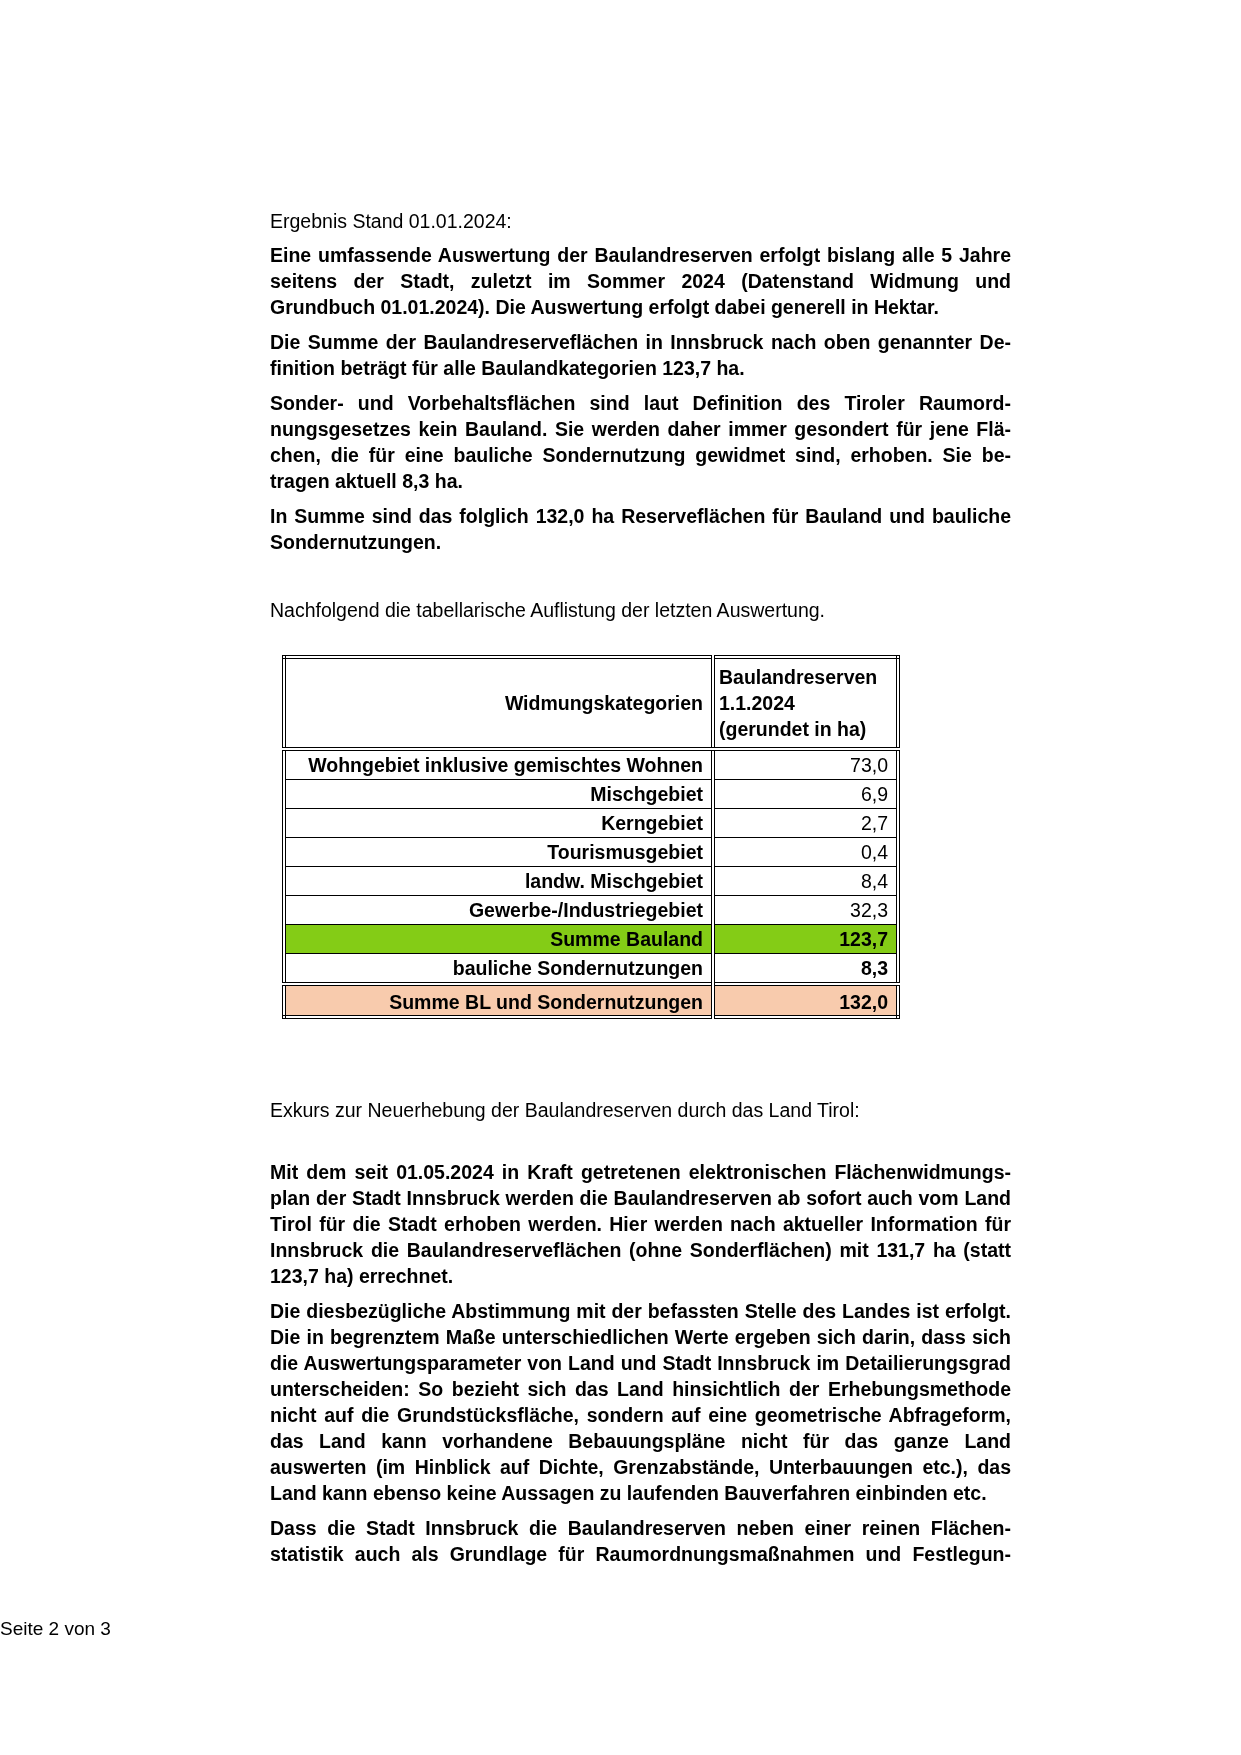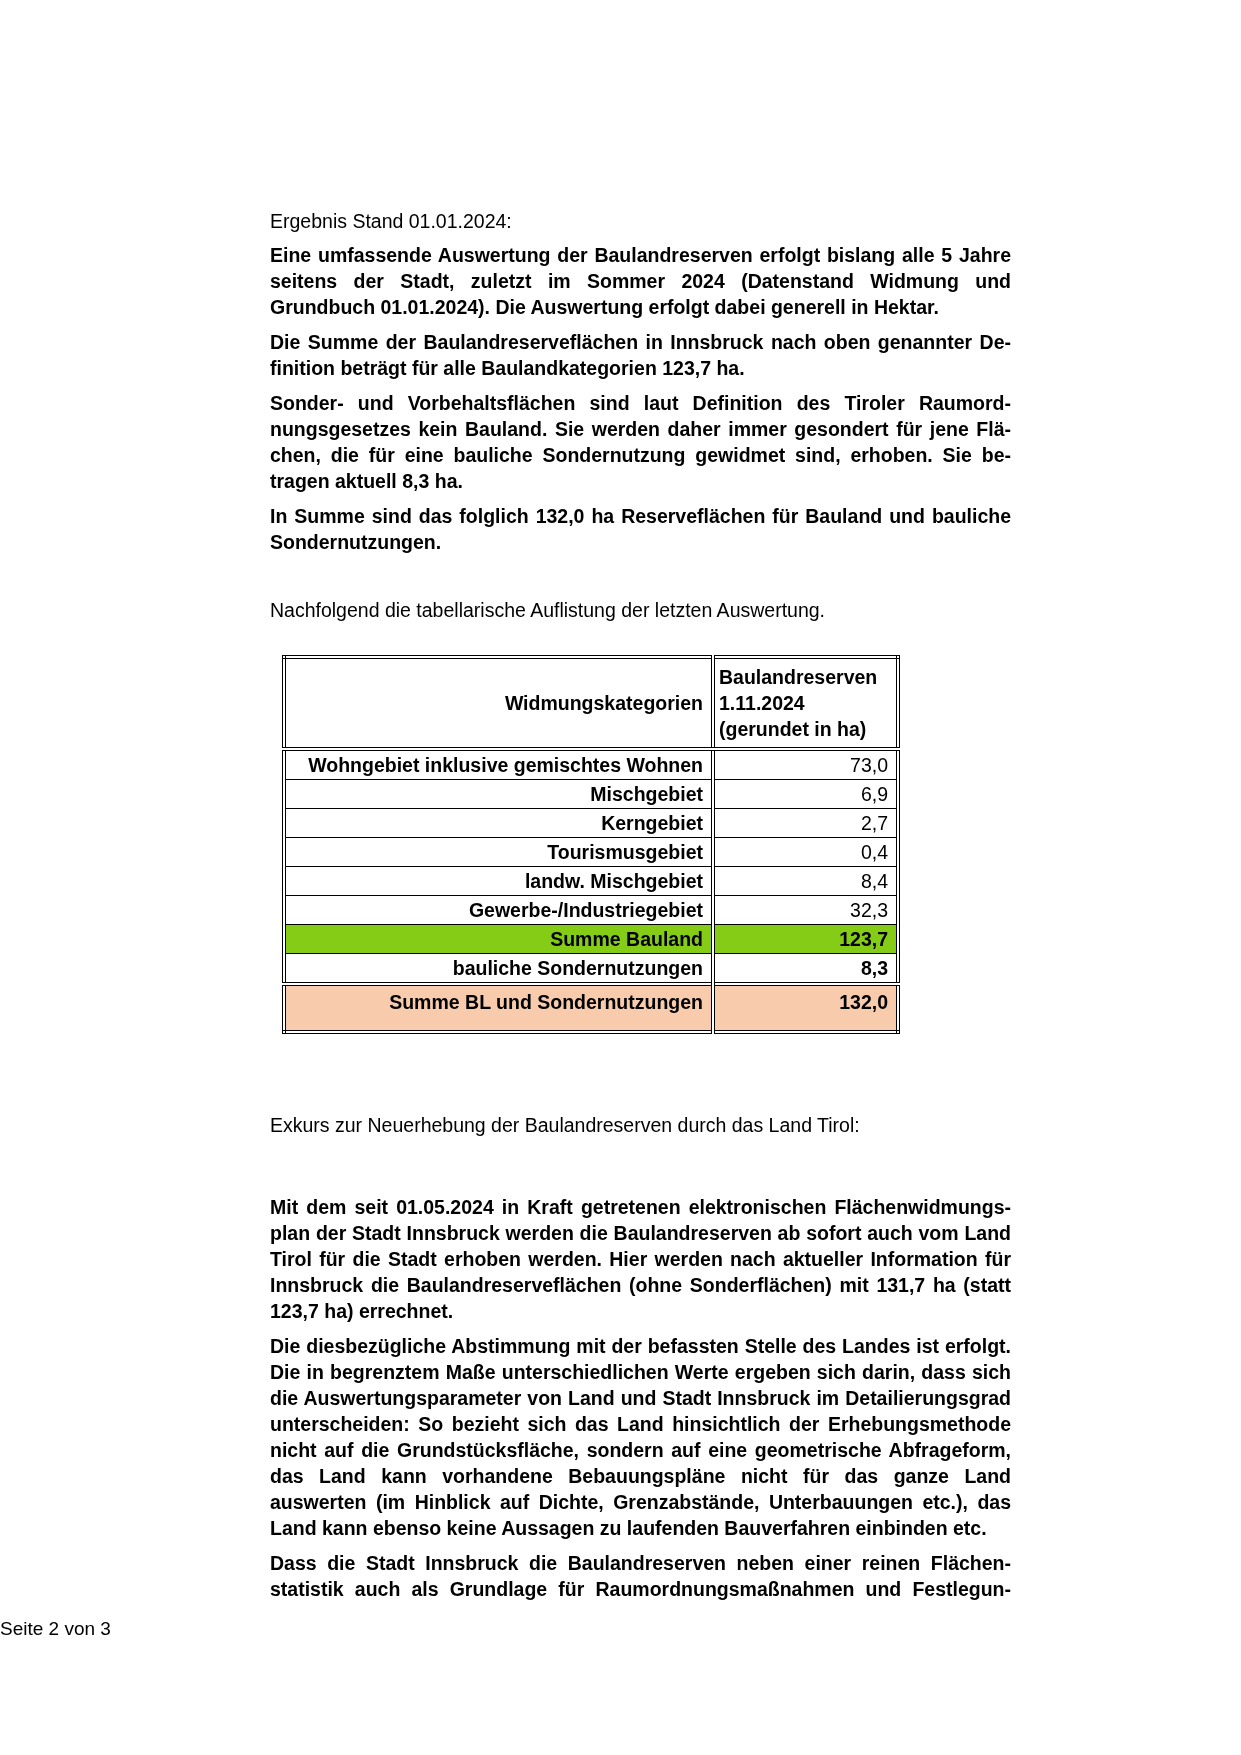--- a/index.html
+++ b/index.html
@@ -25,23 +25,23 @@
   }
   .res-table th,.res-table td{border:1px solid #000;overflow:hidden}
   .res-table .c1{width:409px;text-align:right;padding:1px 8px;font-weight:bold}
   .res-table .c2{width:173px;border-left:4px double #000;padding:1px 8px}
   .res-table thead th{border-bottom:4px double #000}
   .res-table thead .c1{vertical-align:middle;padding:5px 8px}
   .res-table thead .c2{text-align:left;vertical-align:middle;padding:5px 4px}
   .res-table tbody .c2{text-align:right}
   .res-table tr.bold-row{font-weight:bold}
   .res-table tr.sep-top td{border-top:4px double #000}
-  .res-table tr.tall td{padding-top:3px;padding-bottom:15px}
+  .res-table tr.tall td{padding-top:3px;padding-bottom:0}
 
-  .exk-heading{margin-top:78px;margin-bottom:56px}
+  .exk-heading{margin-top:78px;margin-bottom:36px}
   .footer{position:absolute;top:1618px;left:0;width:1150px;text-align:left;font-size:19px}
 </style>
 </head>
 <body>
 
 <div class="content">
 
   <p class="heading">Ergebnis Stand 01.01.2024:</p>
 
   <p class="bold just mb">Eine umfassende Auswertung der Baulandreserven erfolgt bislang alle 5 Jahre seitens der Stadt, zuletzt im Sommer 2024 (Datenstand Widmung und Grundbuch 01.01.2024). Die Auswertung erfolgt dabei generell in Hektar.</p>
@@ -50,21 +50,21 @@
   <p class="bold just">In Summe sind das folglich 132,0 ha Reserveflächen für Bauland und bauliche Sondernutzungen.</p>
 
   <p class="table-intro">Nachfolgend die tabellarische Auflistung der letzten Auswertung.</p>
 
   <table class="res-table">
     <thead>
       <tr>
         <th class="c1">Widmungskategorien</th>
         <th class="c2">
           <span>Baulandreserven</span><br>
-          <span>1.11.2024</span><br>
+          <span>1.1.2024</span><br>
           <span>(gerundet in ha)</span>
         </th>
       </tr>
     </thead>
     <tbody id="table-body">
         <tr>
           <td class="c1">Wohngebiet inklusive gemischtes Wohnen</td>
           <td class="c2">73,0</td>
         </tr>
         <tr>

